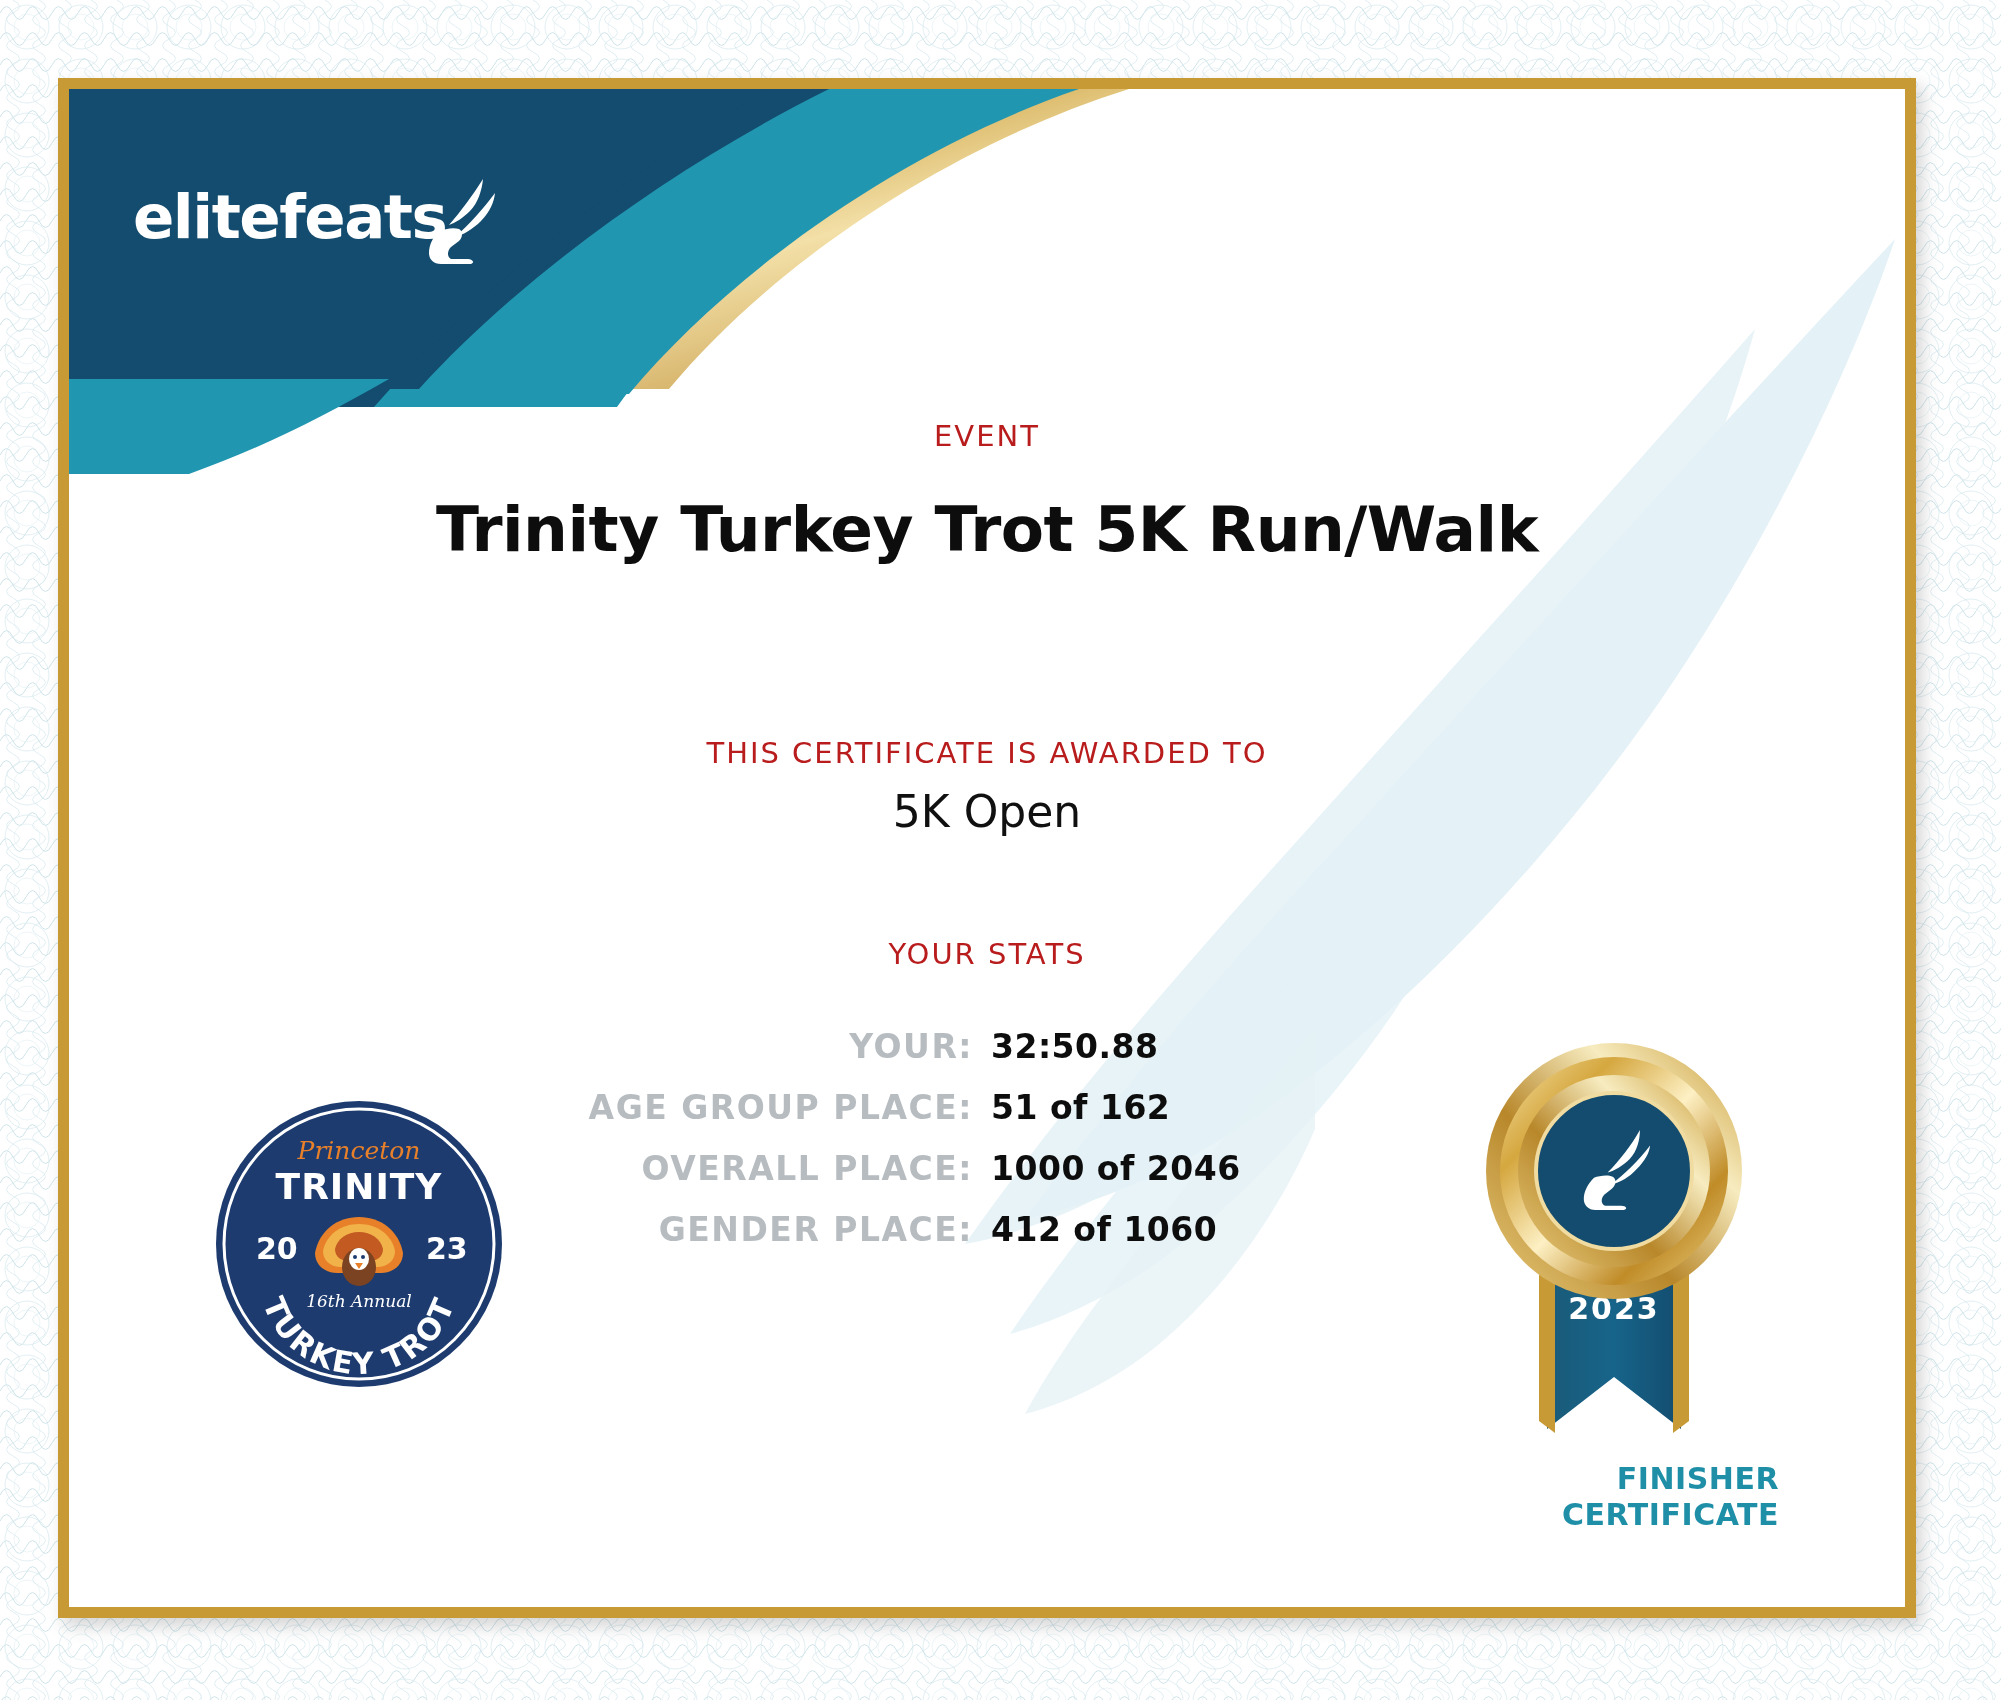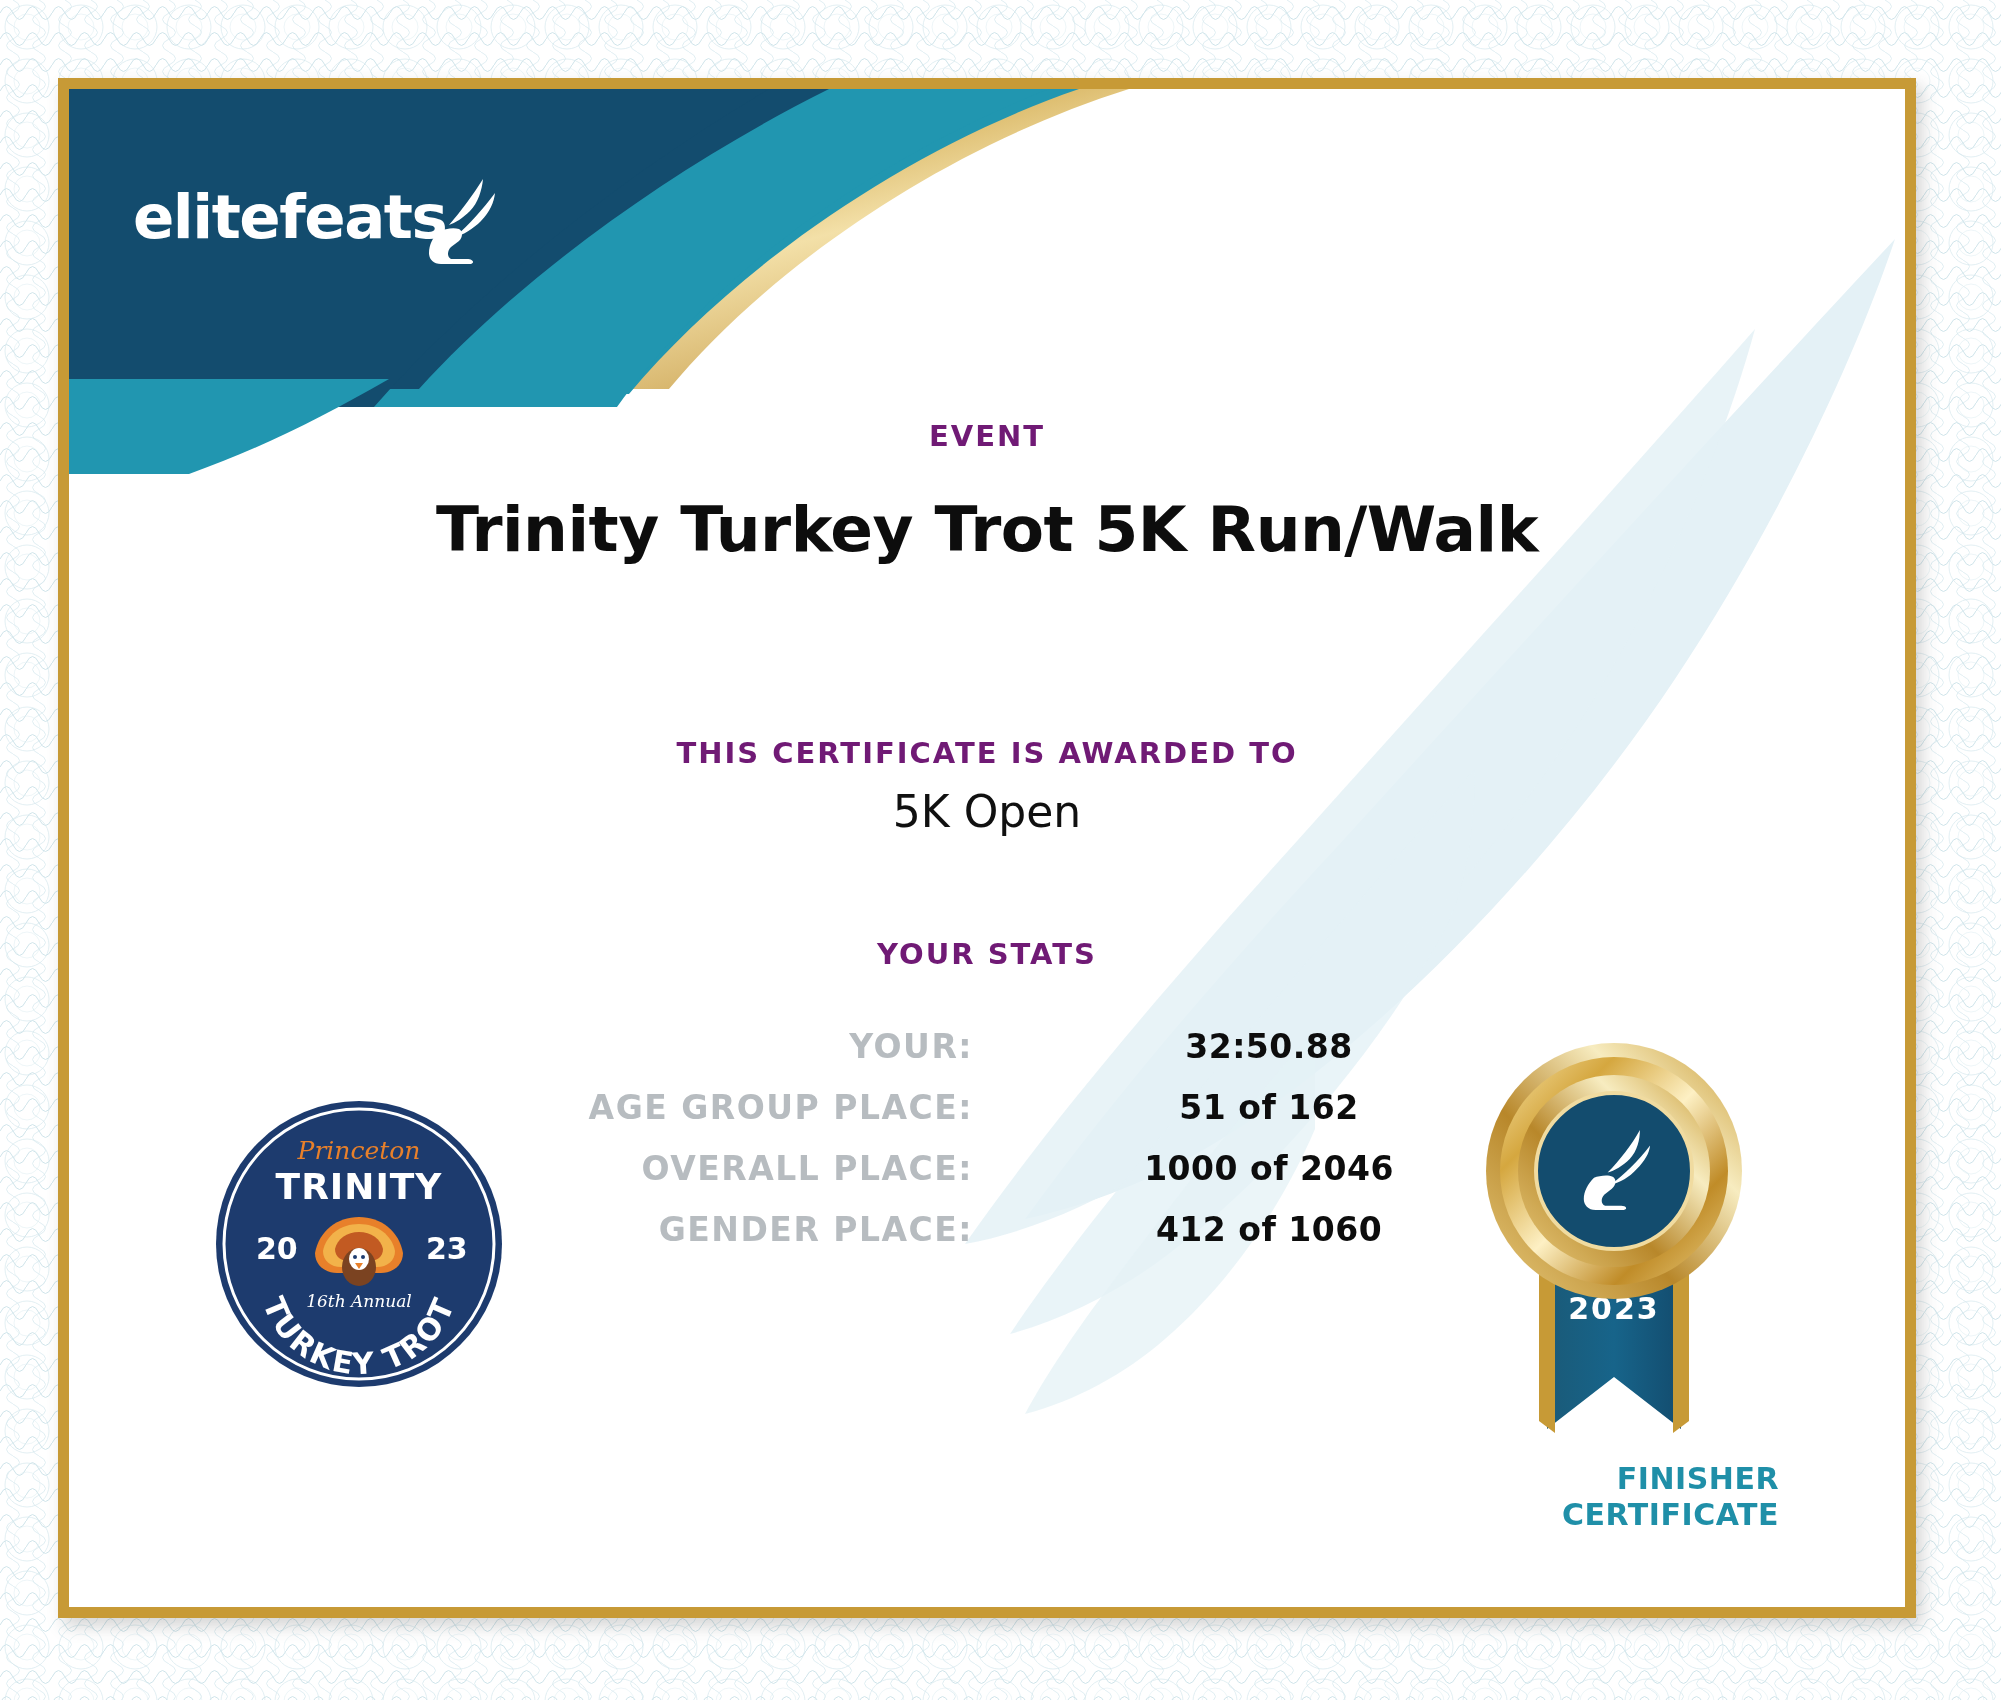--- a/index.html
+++ b/index.html
@@ -90,25 +90,25 @@
 
   
   .content {
     position: absolute;
     left: 0;
     top: 330px;
     width: 1836px;
     text-align: center;
   }
   .label {
-    color: #701a75;
+    color: #b91c1c;
     font-family: "DejaVu Sans", sans-serif;
     letter-spacing: 2px;
     font-size: 29px;
-    font-weight: 700;
+    font-weight: 400;
   }
   .event-label { margin-top: 0; }
   .event-name {
     margin-top: 40px;
     font-family: "DejaVu Sans", sans-serif;
     font-weight: bold;
     font-size: 63px;
     color: #0d0d0d;
     letter-spacing: -0.5px;
   }
@@ -144,21 +144,21 @@
     color: #b7bcc0;
     font-family: "DejaVu Sans", sans-serif;
     font-size: 33px;
     letter-spacing: 1.5px;
     font-weight: 600;
     padding-right: 14px;
     box-sizing: border-box;
   }
   .stat-val {
     width: 560px;
-    text-align: center;
+    text-align: left;
     color: #0d0d0d;
     font-family: "DejaVu Sans", sans-serif;
     font-weight: bold;
     font-size: 33px;
     letter-spacing: 0.5px;
     padding-left: 4px;
     box-sizing: border-box;
   }
 
   

